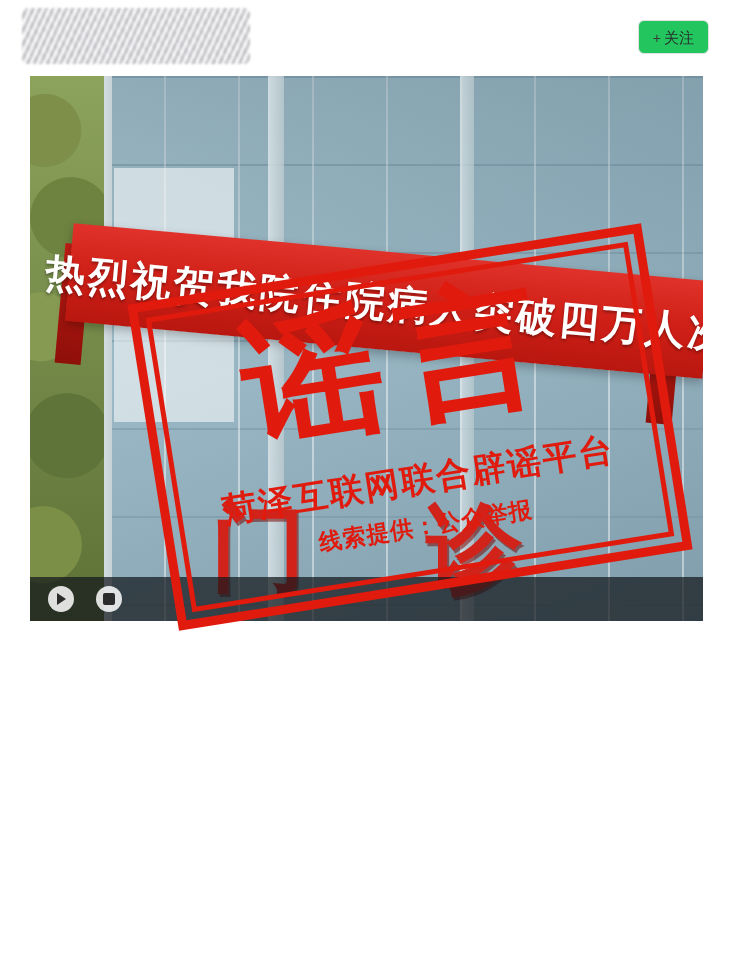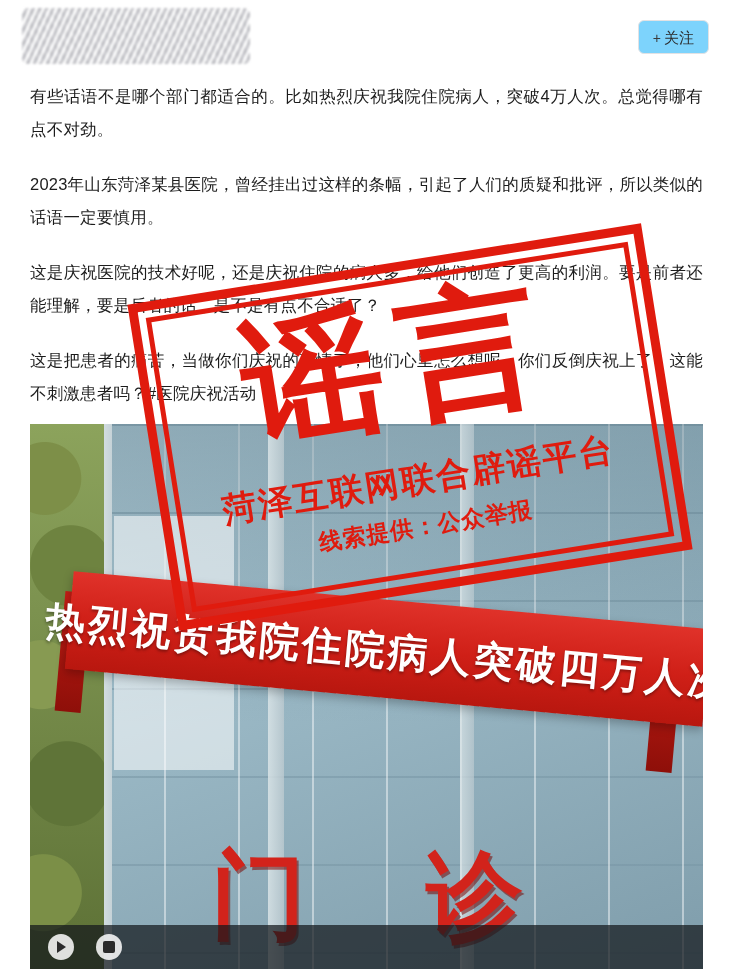--- a/index.html
+++ b/index.html
@@ -47,21 +47,21 @@
     position: absolute;
     right: 24px;
     top: 20px;
     min-width: 64px;
     height: 34px;
     line-height: 34px;
     padding: 0 14px;
     box-sizing: border-box;
     border: 1px solid #e2e2e4;
     border-radius: 6px;
-    background: #7dd3fc;
+    background: #22c55e;
     color: #2b2b2b;
     font-size: 15px;
     text-align: center;
     white-space: nowrap;
     cursor: pointer;
   }
   .follow-btn .plus {
     font-size: 14px;
     margin-right: 3px;
     color: #3a3a3a;
@@ -282,26 +282,20 @@
 
 <div class="page">
 
   <div class="header">
     <div class="avatar-blur"></div>
     <div class="follow-btn">
       <span class="plus">+</span><span>关注</span>
     </div>
   </div>
 
-  <div class="article">
-    <p class="para">有些话语不是哪个部门都适合的。比如热烈庆祝我院住院病人，突破4万人次。总觉得哪有点不对劲。</p>
-    <p class="para">2023年山东菏泽某县医院，曾经挂出过这样的条幅，引起了人们的质疑和批评，所以类似的话语一定要慎用。</p>
-    <p class="para">这是庆祝医院的技术好呢，还是庆祝住院的病人多，给他们创造了更高的利润。要是前者还能理解，要是后者的话，是不是有点不合适了？</p>
-    <p class="para last">这是把患者的痛苦，当做你们庆祝的事情了，他们心里怎么想呢，你们反倒庆祝上了，这能不刺激患者吗？#医院庆祝活动</p>
-  </div>
 
   <div class="photo-wrap">
     <div class="facade"></div>
     <div class="glass-grid"></div>
     <div class="glass-dark"></div>
     <div class="pillar"></div>
     <div class="pillar2"></div>
     <div class="pillar3"></div>
     <div class="window-white" style="left:84px; top:92px; width:120px; height:118px;"></div>
     <div class="window-white" style="left:84px; top:236px; width:120px; height:110px;"></div>

